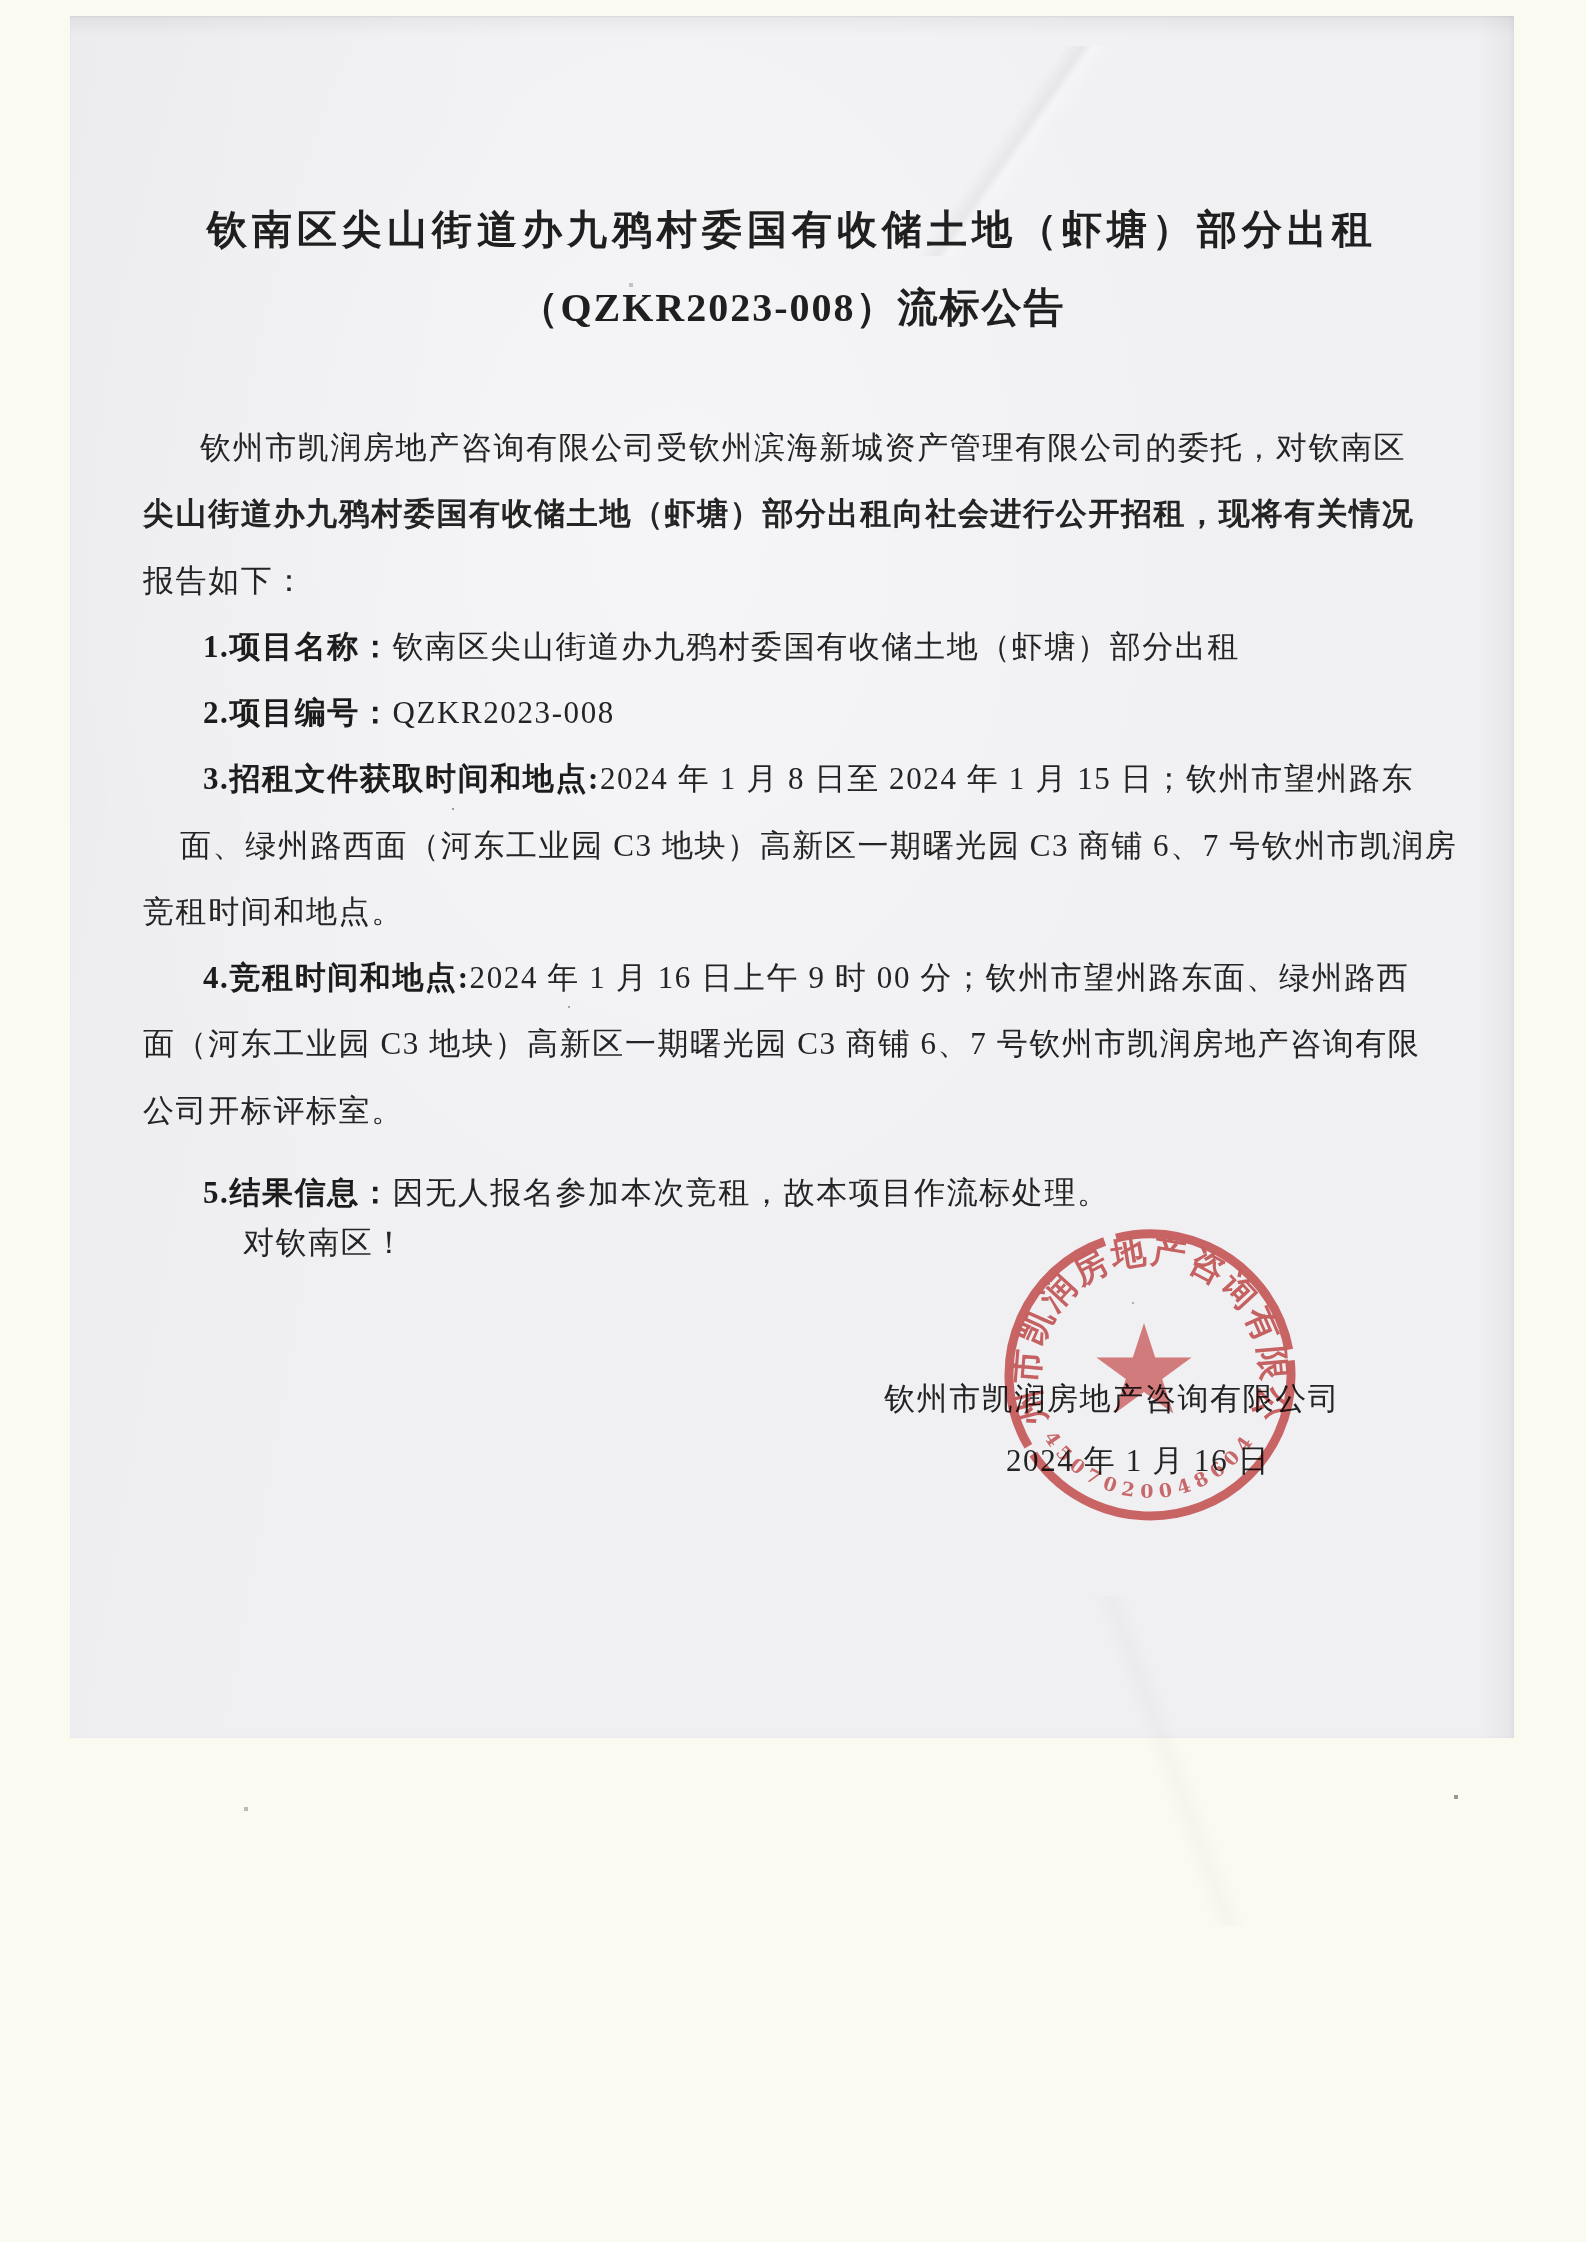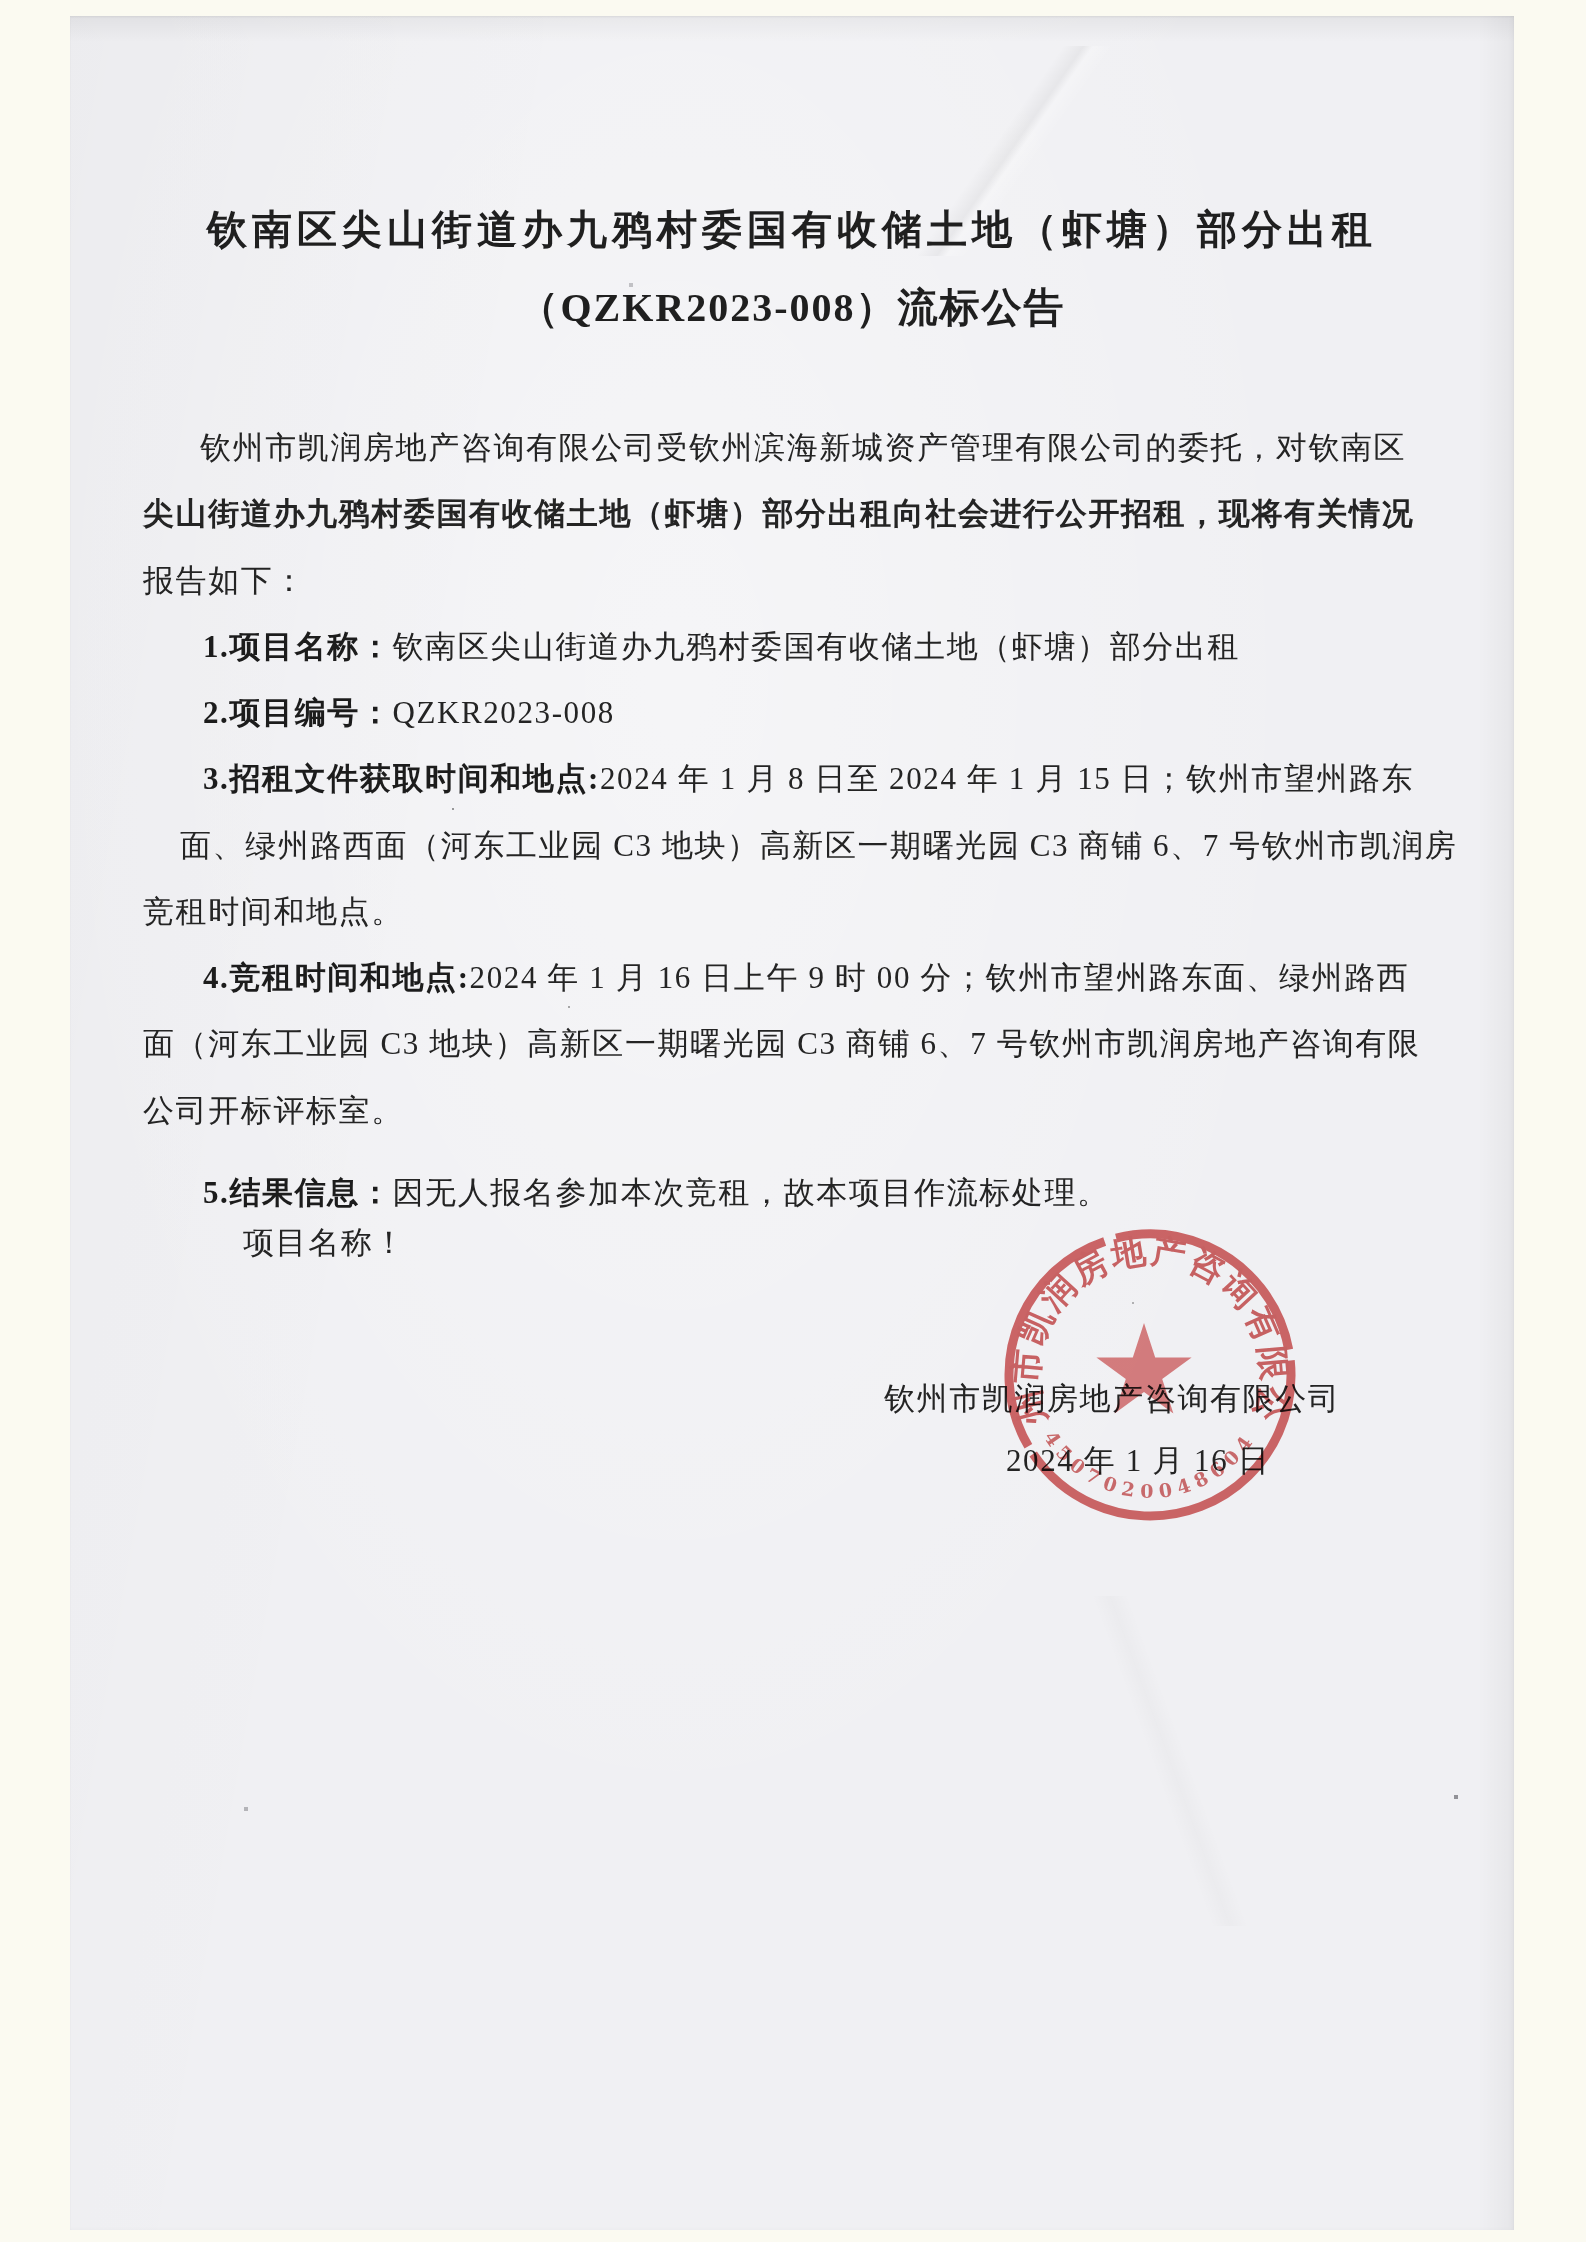--- a/index.html
+++ b/index.html
@@ -5,21 +5,21 @@
   html,body{margin:0;padding:0;}
   body{
     width:1586px;height:2242px;
     background:#fbfaf1;
     font-family:"Liberation Serif","DejaVu Serif",serif;
     position:relative;overflow:hidden;
   }
   .scan{position:absolute;inset:0;}
   
   .paper{
-    position:absolute;left:70px;top:16px;width:1444px;height:2214px;
+    position:absolute;left:70px;top:16px;width:1444px;height:1722px;
     background:
       radial-gradient(ellipse at 42% 30%, rgba(255,255,255,0.35) 0%, rgba(255,255,255,0) 55%),
       linear-gradient(100deg, rgba(0,0,0,0.015) 0%, rgba(0,0,0,0) 30%),
       linear-gradient(to left, rgba(0,0,0,0.045) 0%, rgba(0,0,0,0) 2.5%),
       linear-gradient(to bottom, rgba(0,0,0,0.05) 0%, rgba(0,0,0,0) 1.2%),
       #f0f0f3;
     box-shadow: inset 0 1px 2px rgba(0,0,0,0.05), inset -2px 0 4px rgba(0,0,0,0.03);
   }
   .crease{position:absolute;pointer-events:none;}
   .crease.c1{
@@ -90,21 +90,21 @@
         <div class="bl" style="left: 73px; top: 544.5px;">报告如下：</div>
         <div class="bl" style="left: 133px; top: 610.75px; text-align: right;"><b>1.项目名称：</b>钦南区尖山街道办九鸦村委国有收储土地（虾塘）部分出租</div>
         <div class="bl" style="left: 133px; top: 677px;"><b>2.项目编号：</b>QZKR2023-008</div>
         <div class="bl" style="left: 133px; top: 743.25px;"><b>3.招租文件获取时间和地点:</b>2024 年 1 月 8 日至 2024 年 1 月 15 日；钦州市望州路东</div>
         <div class="bl" style="left: 73px; top: 809.5px; margin-left: 37px;">面、绿州路西面（河东工业园 C3 地块）高新区一期曙光园 C3 商铺 6、7 号钦州市凯润房</div>
         <div class="bl" style="left: 73px; top: 875.75px;">竞租时间和地点。</div>
         <div class="bl" style="left: 133px; top: 942px;"><b>4.竞租时间和地点:</b>2024 年 1 月 16 日上午 9 时 00 分；钦州市望州路东面、绿州路西</div>
         <div class="bl" style="left: 73px; top: 1008.25px;">面（河东工业园 C3 地块）高新区一期曙光园 C3 商铺 6、7 号钦州市凯润房地产咨询有限</div>
         <div class="bl" style="left: 73px; top: 1074.5px;">公司开标评标室。</div>
         <div class="bl" style="left: 133px; top: 1157px;"><b>5.结果信息：</b>因无人报名参加本次竞租，故本项目作流标处理。</div>
-        <div class="bl" style="left: 173px; top: 1207px;">项目名称！</div>
+        <div class="bl" style="left: 173px; top: 1207px;">对钦南区！</div>
       </div>
 
     <div class="sig company">钦州市凯润房地产咨询有限公司</div>
     <div class="sig date">2024 年 1 月 16 日</div>
 
     <svg class="stamp" viewBox="-160 -160 320 320" xmlns="http://www.w3.org/2000/svg">
       <defs>
         <path id="sealArcTop" d="M -97 56 A 112 112 0 1 1 97 56" fill="none"></path>
         <path id="sealArcBottom" d="M -106.5 61.5 A 123 123 0 0 0 106.5 61.5" fill="none"></path>
       </defs>

